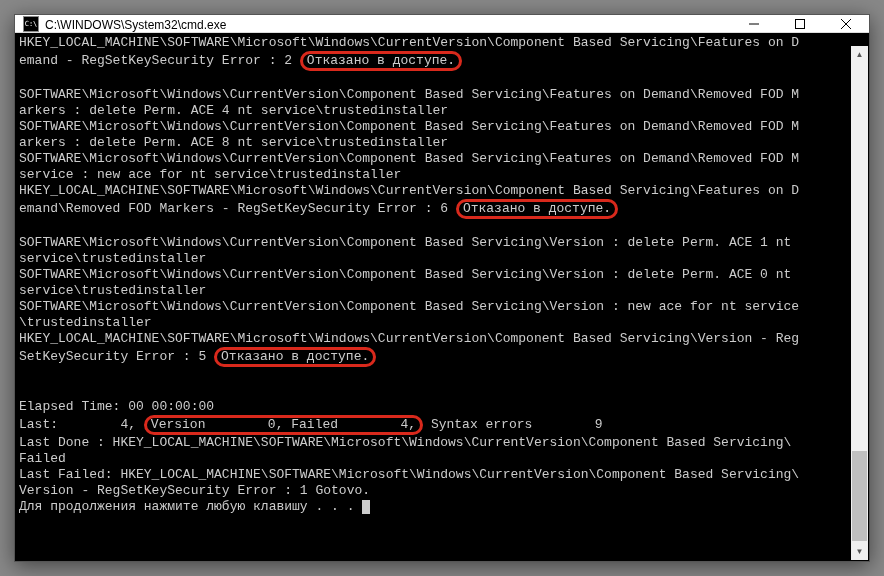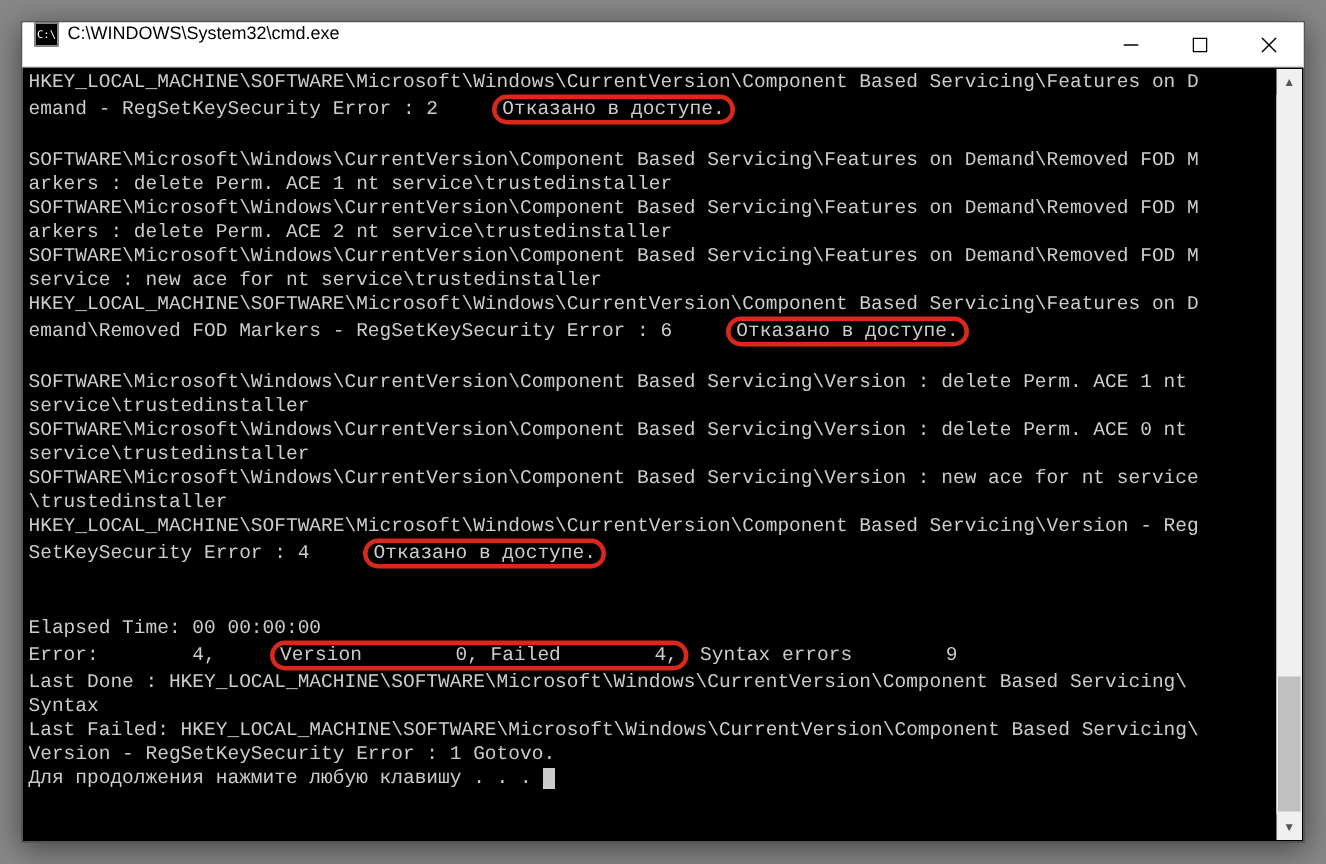--- a/index.html
+++ b/index.html
@@ -16,24 +16,24 @@
     width: 856px;
     height: 548px;
     background: #fff;
     border: 1px solid #555;
     box-shadow: 0 4px 20px rgba(0,0,0,0.5);
     display: flex;
     flex-direction: column;
     position: relative;
   }
   .titlebar {
-    height: 30px;
+    height: 18px;
     background: #fff;
     display: flex;
-    align-items: flex-start;
+    align-items: flex-end;
     border-bottom: 1px solid #ddd;
   }
   .titlebar-icon {
     width: 16px;
     height: 16px;
     margin-left: 8px;
     background: #000;
     border: 1px solid #888;
     display:flex;align-items:center;justify-content:center;
   }
@@ -85,21 +85,20 @@
   .scroll-thumb{position:absolute;left:1px;right:1px;bottom:2px;height:90px;background:#c0c0c0;}
   .scroll-btn{position:absolute;left:0;right:0;height:17px;display:flex;align-items:center;justify-content:center;color:#555;font-size:8px;}
   .scroll-btn.up{top:0;}
   .scroll-btn.down{bottom:0;}
   .hl {
     border: 3px solid #d9291c;
     border-radius: 14px;
     padding: 0 4px;
     display: inline-block;
     line-height: 14px;
-    margin-left: 28px;
   }
   .cursor {
     display:inline-block;
     width:8px;height:14px;
     background:#ccc;
     vertical-align:middle;
   }
 </style>
 </head>
 <body>
@@ -125,42 +124,42 @@
             <line x1="10" y1="0" x2="0" y2="10" stroke="#000" stroke-width="1"></line>
           </svg>
       </div>
     </div>
   </div>
 
   <div class="console"><span>HKEY_LOCAL_MACHINE\SOFTWARE\Microsoft\Windows\CurrentVersion\Component Based Servicing\Features on D</span>
 <span>emand - RegSetKeySecurity Error : 2</span> <span class="hl">Отказано в доступе.</span>
 <span></span>
 <span>SOFTWARE\Microsoft\Windows\CurrentVersion\Component Based Servicing\Features on Demand\Removed FOD M</span>
-<span>arkers : delete Perm. ACE 1 nt service\trustedinstaller</span>
+<span>arkers : delete Perm. ACE 4 nt service\trustedinstaller</span>
 <span>SOFTWARE\Microsoft\Windows\CurrentVersion\Component Based Servicing\Features on Demand\Removed FOD M</span>
-<span>arkers : delete Perm. ACE 2 nt service\trustedinstaller</span>
+<span>arkers : delete Perm. ACE 8 nt service\trustedinstaller</span>
 <span>SOFTWARE\Microsoft\Windows\CurrentVersion\Component Based Servicing\Features on Demand\Removed FOD M</span>
 <span>service : new ace for nt service\trustedinstaller</span>
 <span>HKEY_LOCAL_MACHINE\SOFTWARE\Microsoft\Windows\CurrentVersion\Component Based Servicing\Features on D</span>
 <span>emand\Removed FOD Markers - RegSetKeySecurity Error : 6</span> <span class="hl">Отказано в доступе.</span>
 <span></span>
 <span>SOFTWARE\Microsoft\Windows\CurrentVersion\Component Based Servicing\Version : delete Perm. ACE 1 nt </span>
 <span>service\trustedinstaller</span>
 <span>SOFTWARE\Microsoft\Windows\CurrentVersion\Component Based Servicing\Version : delete Perm. ACE 0 nt </span>
 <span>service\trustedinstaller</span>
 <span>SOFTWARE\Microsoft\Windows\CurrentVersion\Component Based Servicing\Version : new ace for nt service</span>
 <span>\trustedinstaller</span>
 <span>HKEY_LOCAL_MACHINE\SOFTWARE\Microsoft\Windows\CurrentVersion\Component Based Servicing\Version - Reg</span>
-<span>SetKeySecurity Error : 4</span> <span class="hl">Отказано в доступе.</span>
+<span>SetKeySecurity Error : 5</span> <span class="hl">Отказано в доступе.</span>
 <span></span>
 <span></span>
 <span>Elapsed Time: 00 00:00:00</span>
-<span>Error:        4,</span> <span class="hl">Version        0, Failed        4,</span><span> Syntax errors        9</span>
+<span>Last:        4,</span> <span class="hl">Version        0, Failed        4,</span><span> Syntax errors        9</span>
 <span>Last Done : HKEY_LOCAL_MACHINE\SOFTWARE\Microsoft\Windows\CurrentVersion\Component Based Servicing\</span>
-<span>Syntax</span>
+<span>Failed</span>
 <span>Last Failed: HKEY_LOCAL_MACHINE\SOFTWARE\Microsoft\Windows\CurrentVersion\Component Based Servicing\</span>
 <span>Version - RegSetKeySecurity Error : 1 Gotovo.</span>
 <span>Для продолжения нажмите любую клавишу . . . </span><span class="cursor"></span></div>
 
   <div class="scrollbar">
     <div class="scroll-btn up">▲</div>
     <div class="scroll-track">
       <div class="scroll-thumb"></div>
     </div>
     <div class="scroll-btn down">▼</div>

